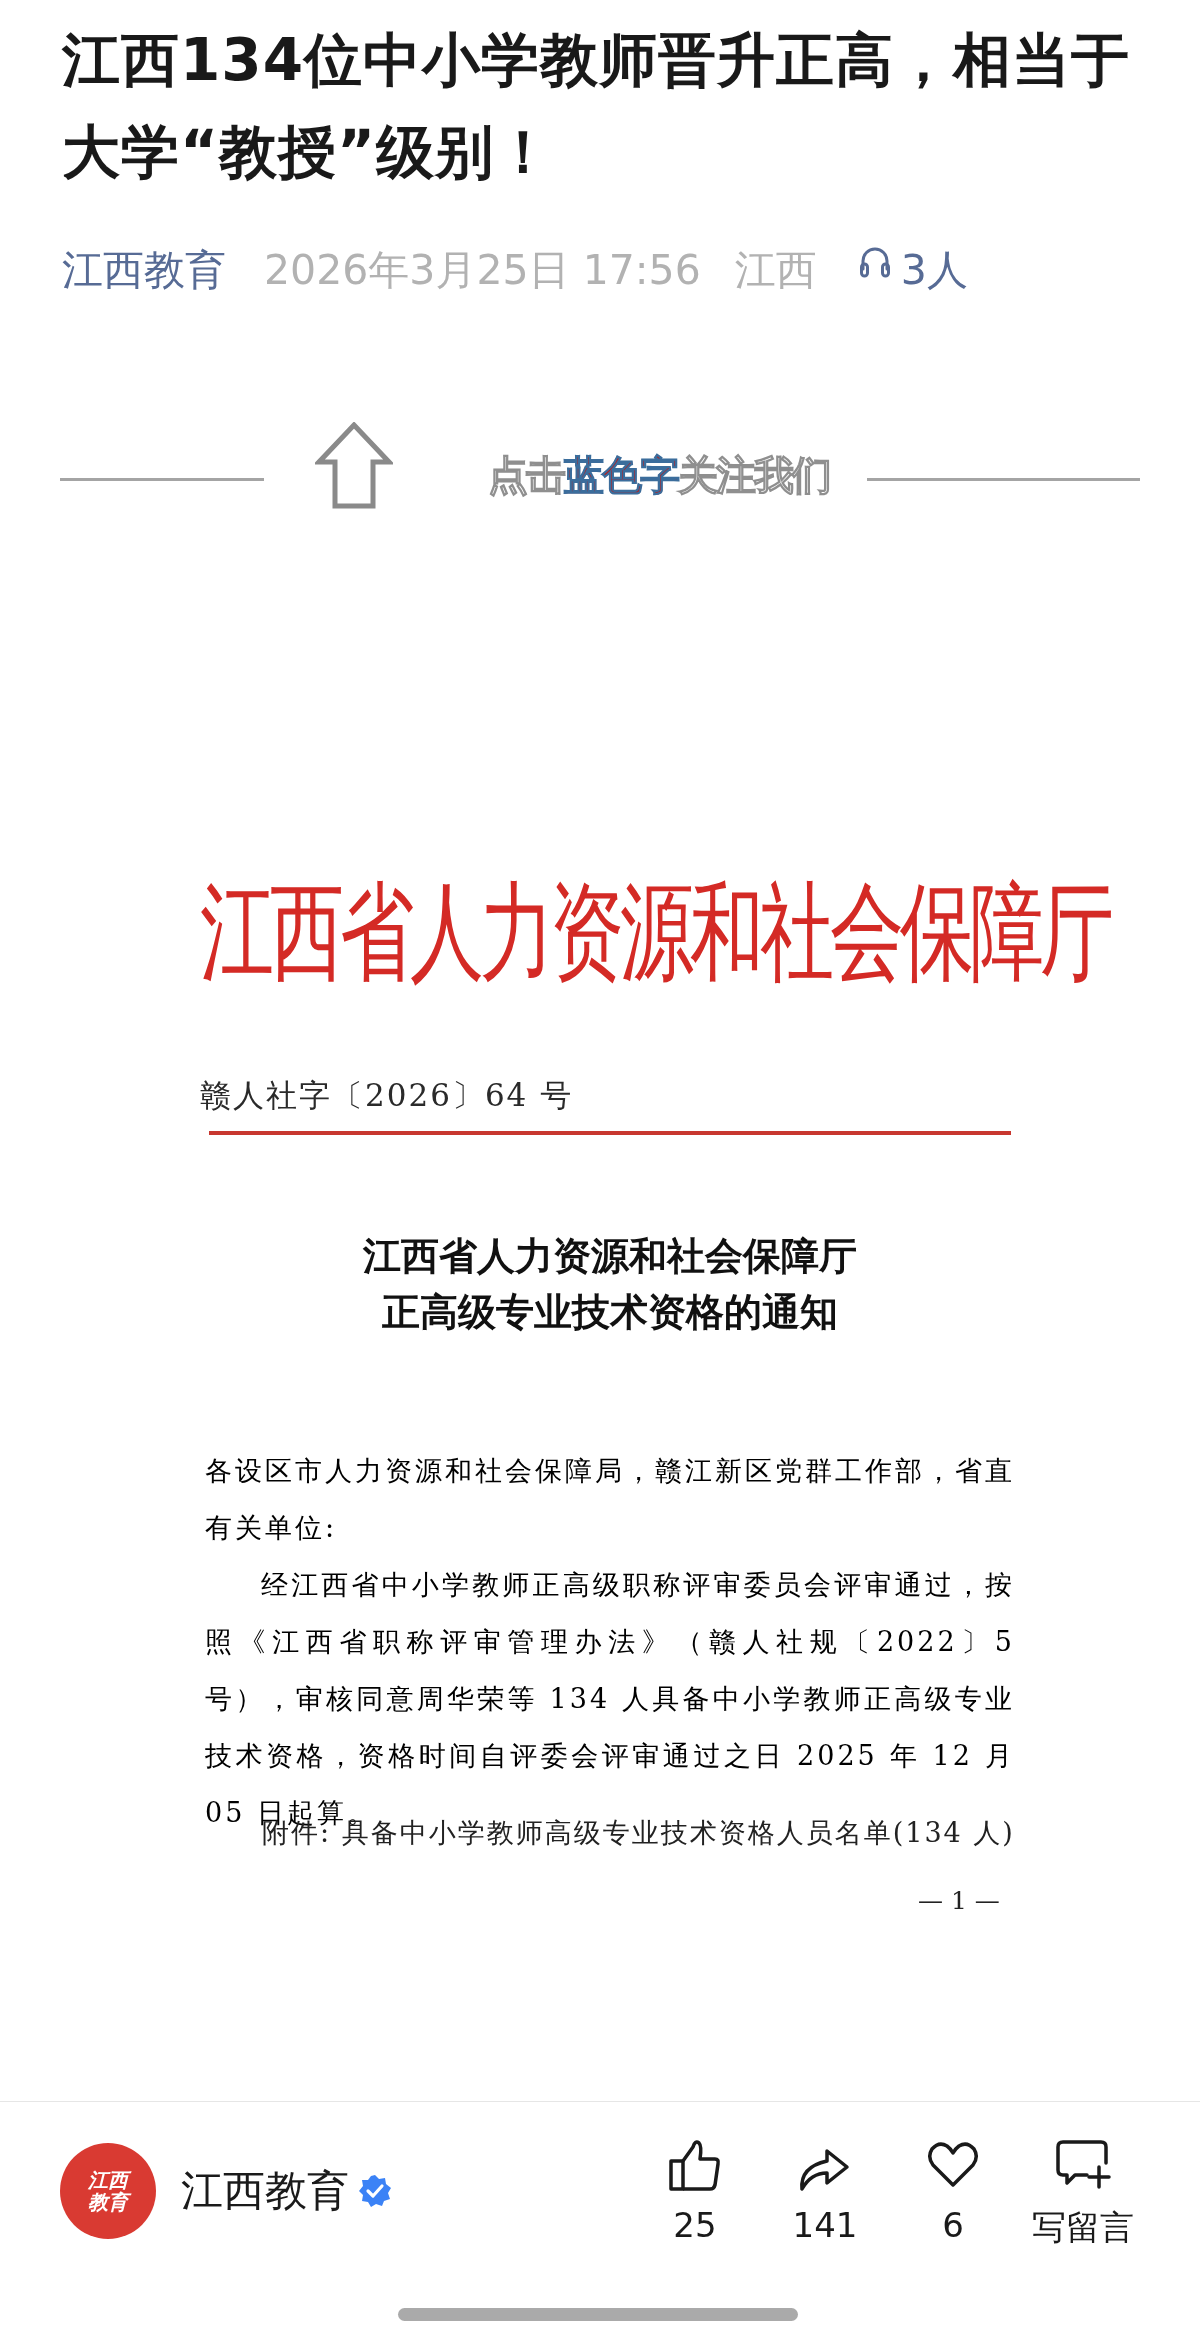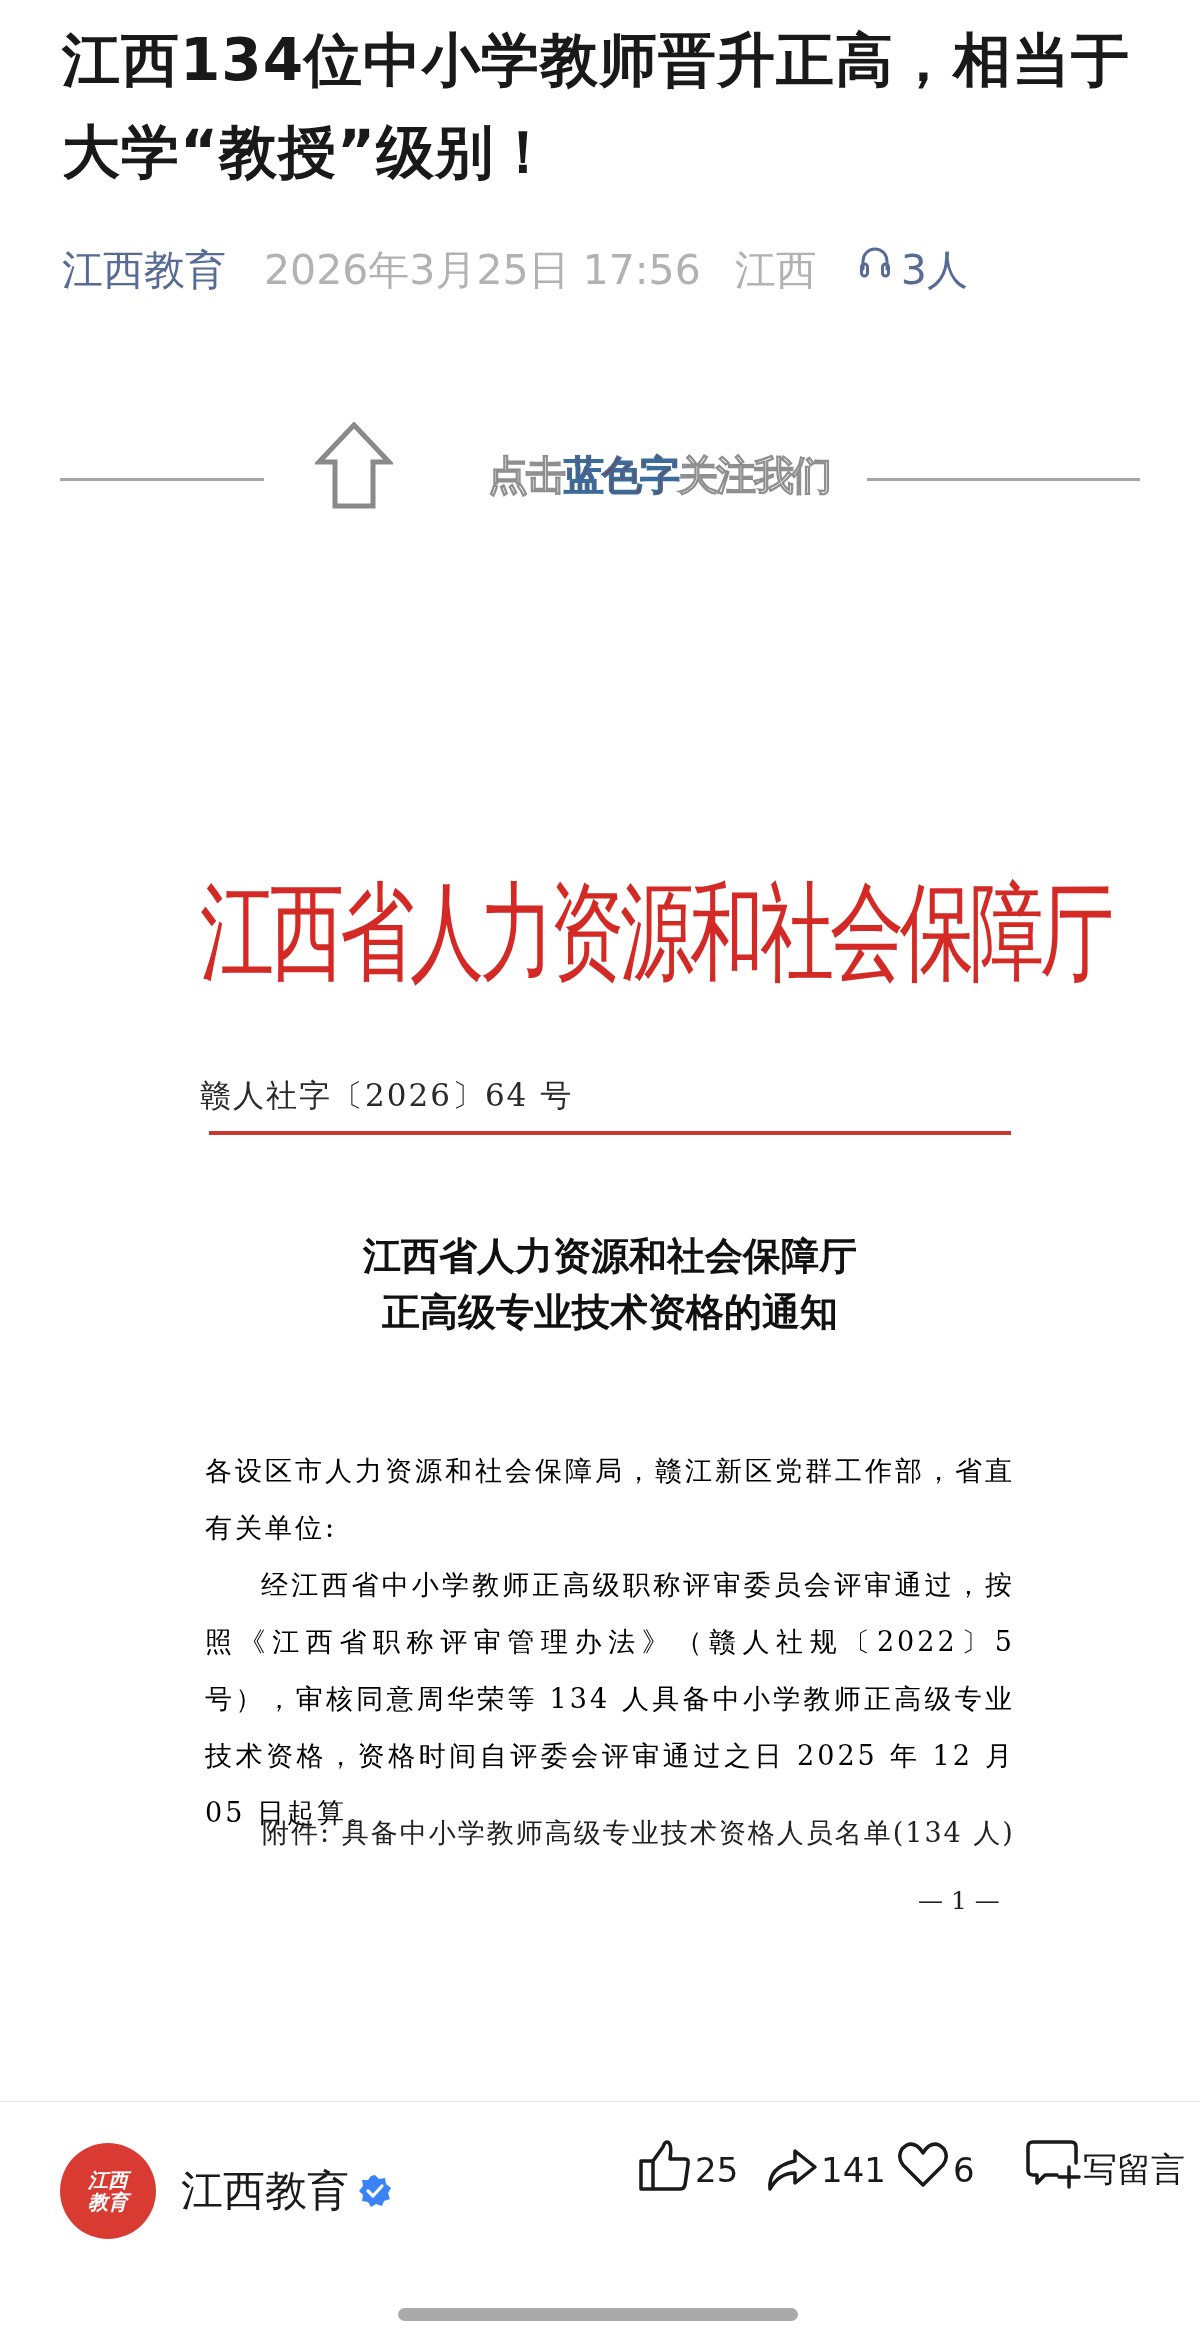--- a/index.html
+++ b/index.html
@@ -87,21 +87,21 @@
     background: #d93a32; color: #fff; display: flex; align-items: center; justify-content: center;
     flex-direction: column; font-family: "DejaVu Serif", serif; font-size: 20px; line-height: 22px;
     font-style: italic; font-weight: bold;
   }
   .acct-name {
     left: 181px; top: 2163px; font-size: 42px; color: #1a1a1a; white-space: nowrap;
     display: flex; align-items: center;
   }
   .acct-name svg { margin-left: 8px; }
   .action {
-    top: 2135px; width: 120px; display: flex; flex-direction: row; align-items: center;
+    top: 2135px; width: 120px; display: flex; flex-direction: column; align-items: center;
   }
   .action .ico { width: 60px; height: 60px; display: flex; align-items: center; justify-content: center; }
   .action .lbl { margin-top: 10px; font-size: 34px; color: #1a1a1a; white-space: nowrap; }
   .home-indicator {
     left: 398px; top: 2308px; width: 400px; height: 13px; border-radius: 7px; background: #aaaaaa;
   }
 </style>
 </head>
 <body>
 

